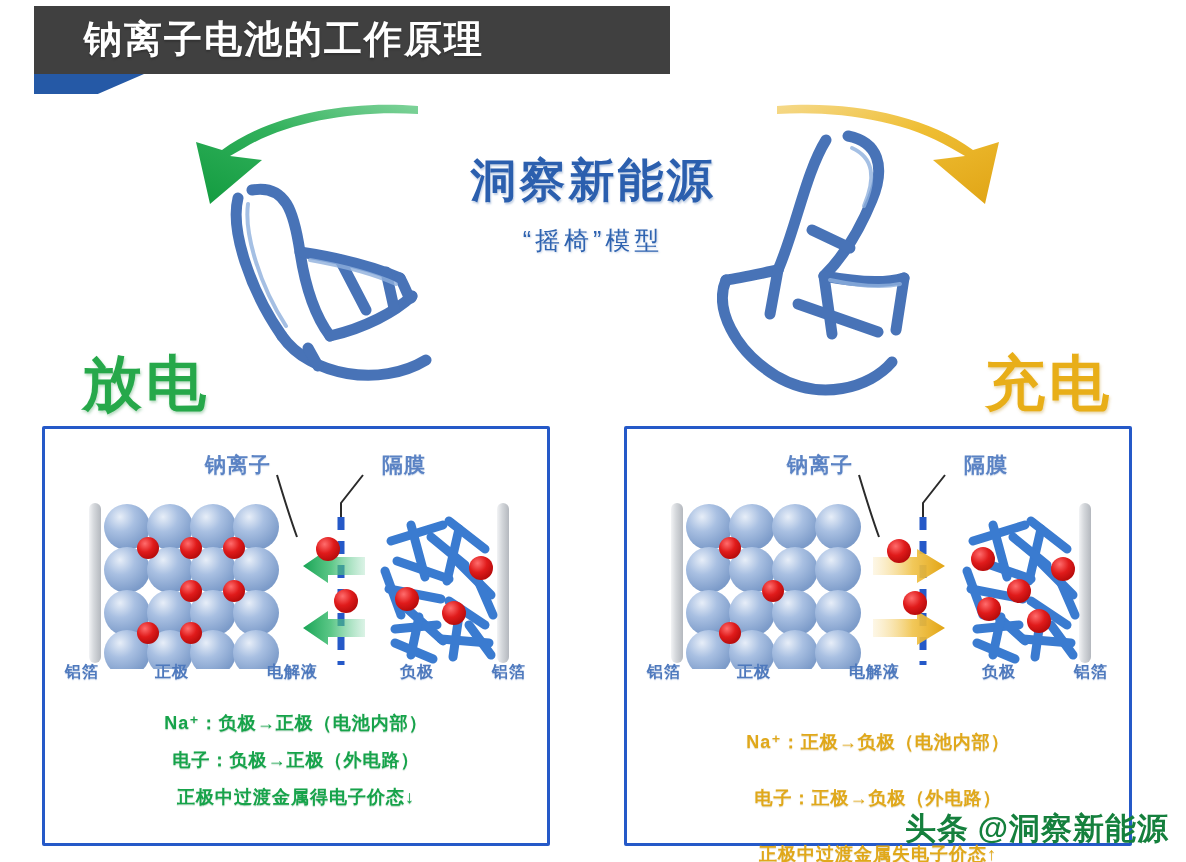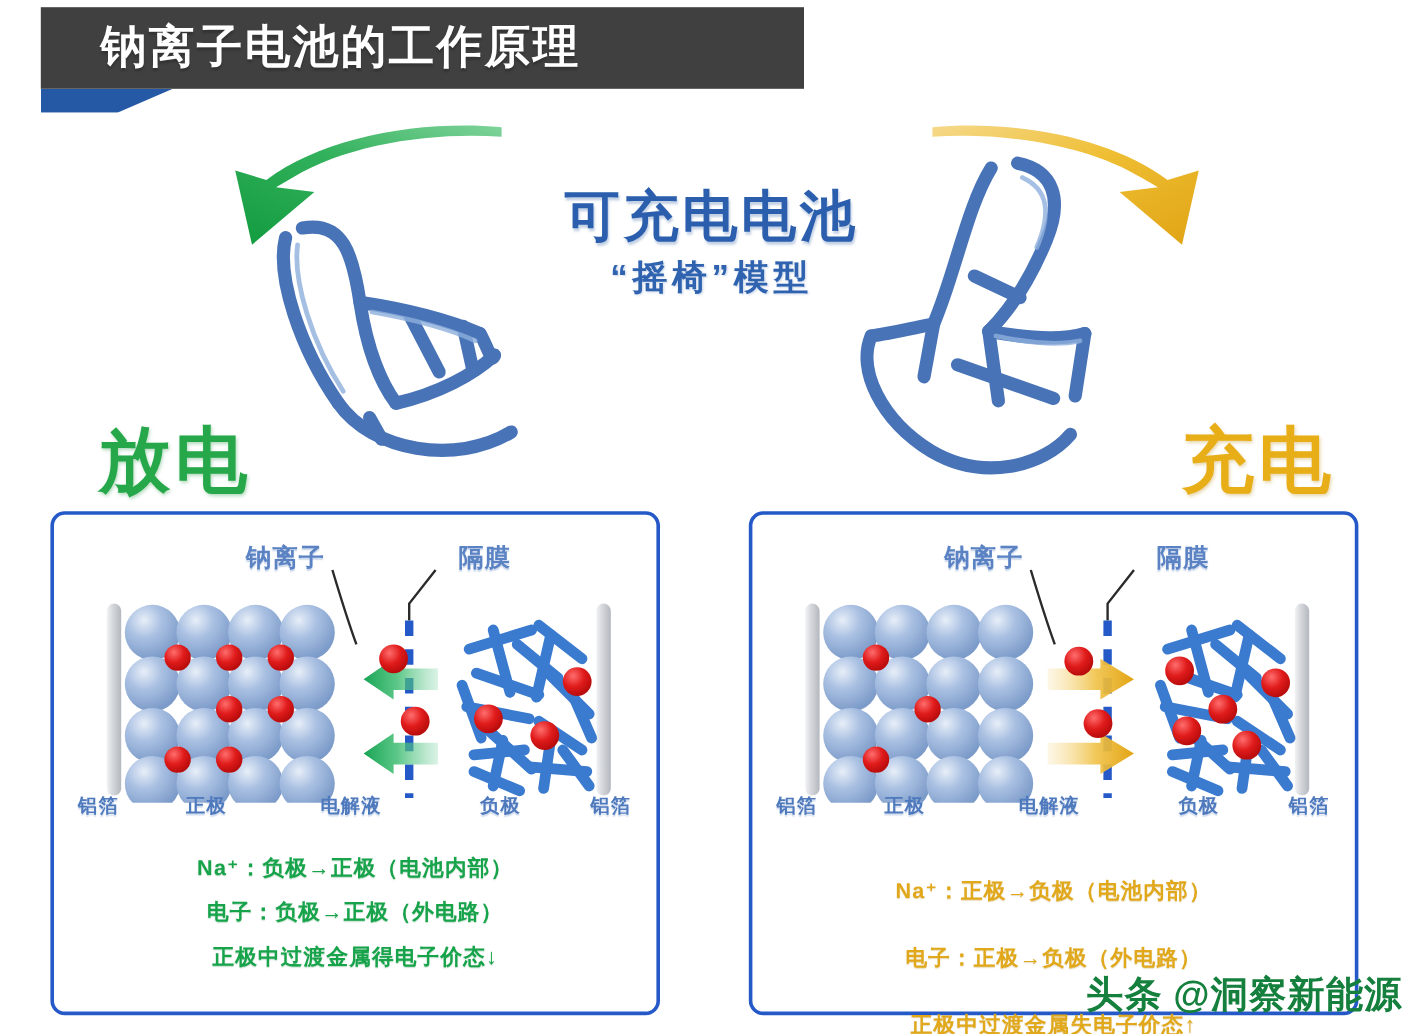--- a/index.html
+++ b/index.html
@@ -33,41 +33,42 @@
   
   .headline{
     position:absolute;left:0;top:150px;width:1186px;text-align:center;
     pointer-events:none;
   }
   .headline .h1{
     font-size:46px;font-weight:bold;color:#2b5fae;letter-spacing:3px;
     text-shadow:1px 2px 2px rgba(120,150,195,.45);
   }
   .headline .h2{
-    font-size:29px;font-weight:bold;color:#2f63b0;letter-spacing:4px;
+    margin-top:12px;
+    font-size:25px;font-weight:normal;color:#2f63b0;letter-spacing:4px;
     text-shadow:1px 1px 2px rgba(120,150,195,.4);
   }
 
   
   .mode-word{
     position:absolute;font-size:60px;font-weight:bold;letter-spacing:4px;
   }
   .mode-discharge{left:82px;top:344px;color:#26a84a;text-shadow:1px 2px 3px rgba(40,150,70,.35);}
   .mode-charge{left:985px;top:344px;color:#e8ae18;text-shadow:1px 2px 3px rgba(190,140,20,.35);}
 
   
   .arc{position:absolute;}
 
   
   .chair{position:absolute;}
 
   
   .panel{
     position:absolute;top:426px;width:508px;height:420px;
-    border:3px solid #2559c8;border-radius:12px;background:#ffffff;
+    border:3px solid #2559c8;border-radius:2px;background:#ffffff;
     box-sizing:border-box;
   }
   .panel-left{left:42px;}
   .panel-right{left:624px;}
 
   .panel-inner{position:relative;width:100%;height:100%;}
 
   .lead-label{
     position:absolute;font-size:21px;font-weight:bold;color:#5b83c4;
     letter-spacing:1px;white-space:nowrap;
@@ -173,21 +174,21 @@
       <path d="M26 162 C14 190 34 232 76 258 C120 284 170 270 192 244"></path>
       <path d="M98 186 L178 214"></path>
     </g>
     <g fill="none" stroke="#8fb0dd" stroke-width="4" stroke-linecap="round" opacity="0.8">
       <path d="M152 30 C174 40 176 60 164 88"></path>
       <path d="M130 162 C158 168 182 170 200 166"></path>
     </g>
   </svg>
 
   <div class="headline">
-    <div class="h1">可充电电池</div>
+    <div class="h1">洞察新能源</div>
     <div class="h2">“摇椅”模型</div>
   </div>
 
   <div class="mode-word mode-discharge">放电</div>
   <div class="mode-word mode-charge">充电</div>
 
   <div class="panel panel-left">
     <div class="panel-inner">
 
       <div class="lead-label lab-na">钠离子</div>

